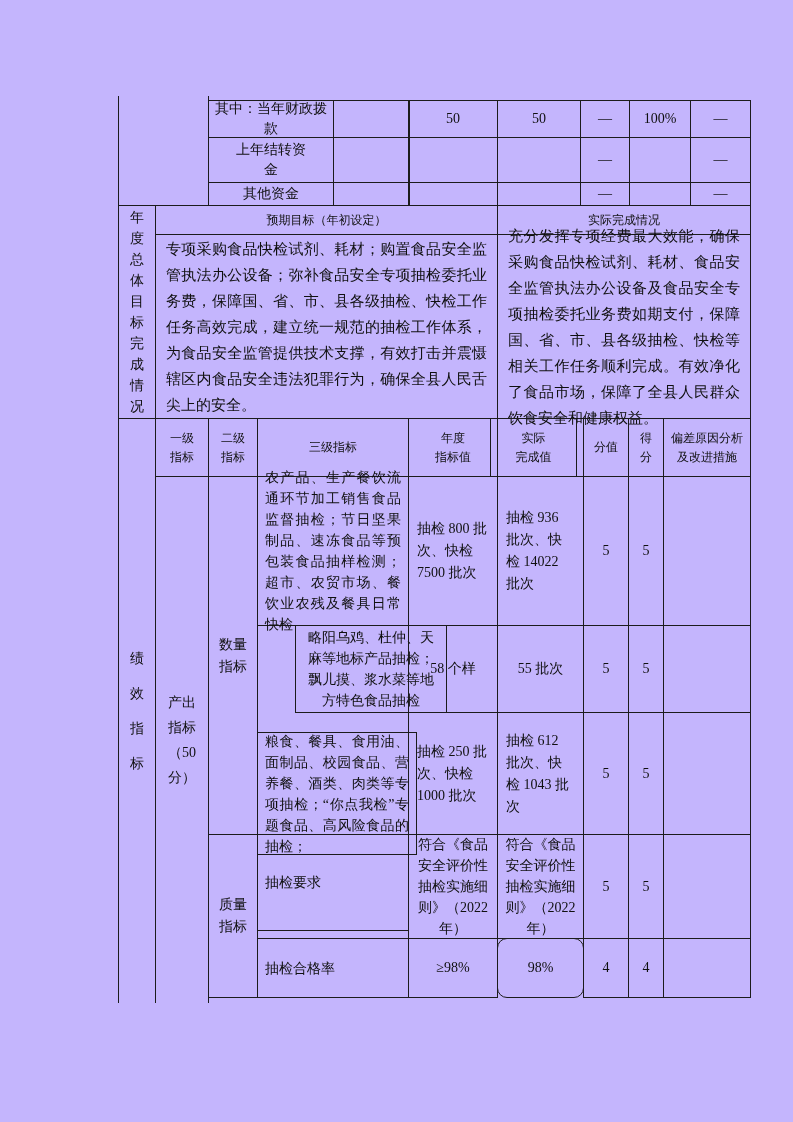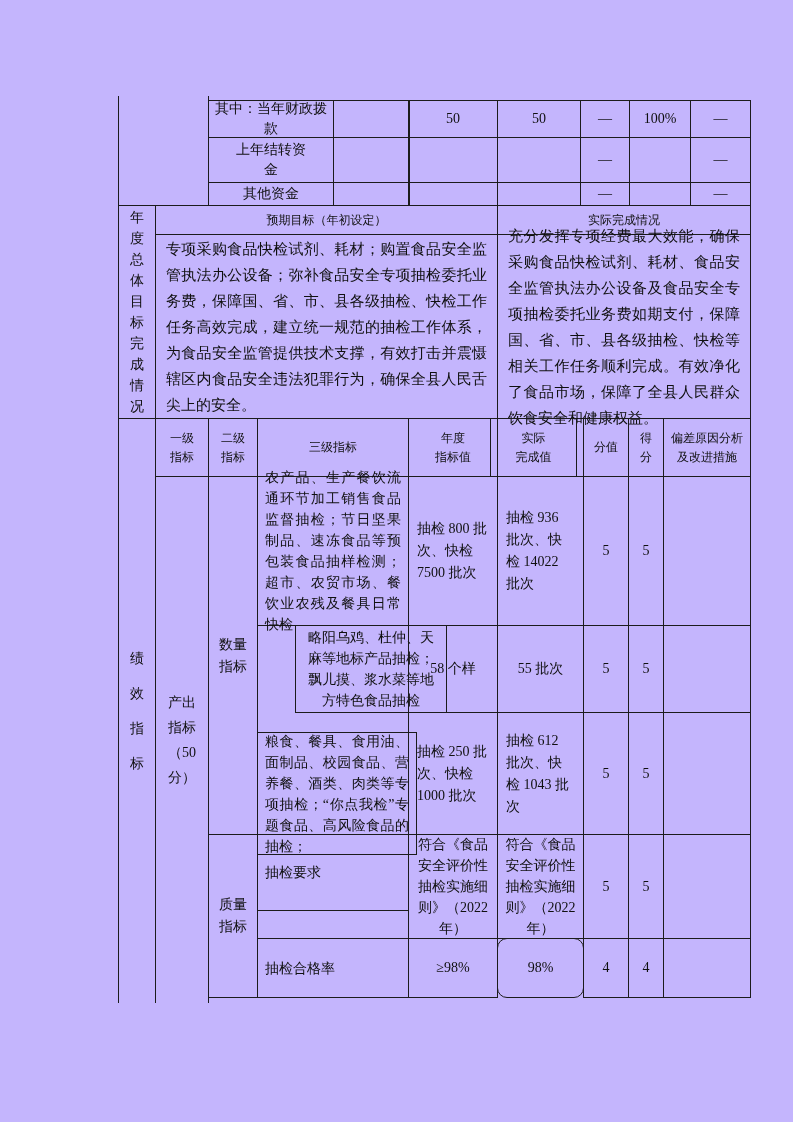--- a/index.html
+++ b/index.html
@@ -129,21 +129,21 @@
   <div class="cell" style="left:628px;top:625px;width:36px;height:88px;">5</div>
   <div class="cell" style="left:663px;top:625px;width:88px;height:88px;"></div>
 
   <div class="cell l3 just" style="left:257px;top:732px;width:160px;height:123px;">粮食、餐具、食用油、面制品、校园食品、营养餐、酒类、肉类等专项抽检；“你点我检”专题食品、高风险食品的抽检；</div>
   <div class="cell val tl" style="left:408px;top:712px;width:90px;height:123px;">抽检 250 批次、快检 1000 批次</div>
   <div class="cell val tl" style="left:497px;top:712px;width:87px;height:123px;">抽检 612 批次、快检 1043 批次</div>
   <div class="cell" style="left:583px;top:712px;width:46px;height:123px;">5</div>
   <div class="cell" style="left:628px;top:712px;width:36px;height:123px;">5</div>
   <div class="cell" style="left:663px;top:712px;width:88px;height:123px;"></div>
 
-  <div class="cell l3 tl" style="left:257px;top:834px;width:152px;height:77px;">抽检要求</div>
+  <div class="cell l3 tl" style="left:257px;top:834px;width:152px;height:97px;">抽检要求</div>
   <div class="cell r4val" style="left:408px;top:834px;width:90px;height:105px;">符合《食品安全评价性抽检实施细则》（2022年）</div>
   <div class="cell r4val" style="left:497px;top:834px;width:87px;height:105px;">符合《食品安全评价性抽检实施细则》（2022年）</div>
   <div class="cell" style="left:583px;top:834px;width:46px;height:105px;">5</div>
   <div class="cell" style="left:628px;top:834px;width:36px;height:105px;">5</div>
   <div class="cell" style="left:663px;top:834px;width:88px;height:105px;"></div>
 
   <div class="cell l3 tl" style="left:257px;top:938px;width:152px;height:60px;">抽检合格率</div>
   <div class="cell" style="left:408px;top:938px;width:90px;height:60px;">≥98%</div>
   <div class="cell" style="left:497px;top:938px;width:87px;height:60px;border-radius:10px;">98%</div>
   <div class="cell" style="left:583px;top:938px;width:46px;height:60px;">4</div>

